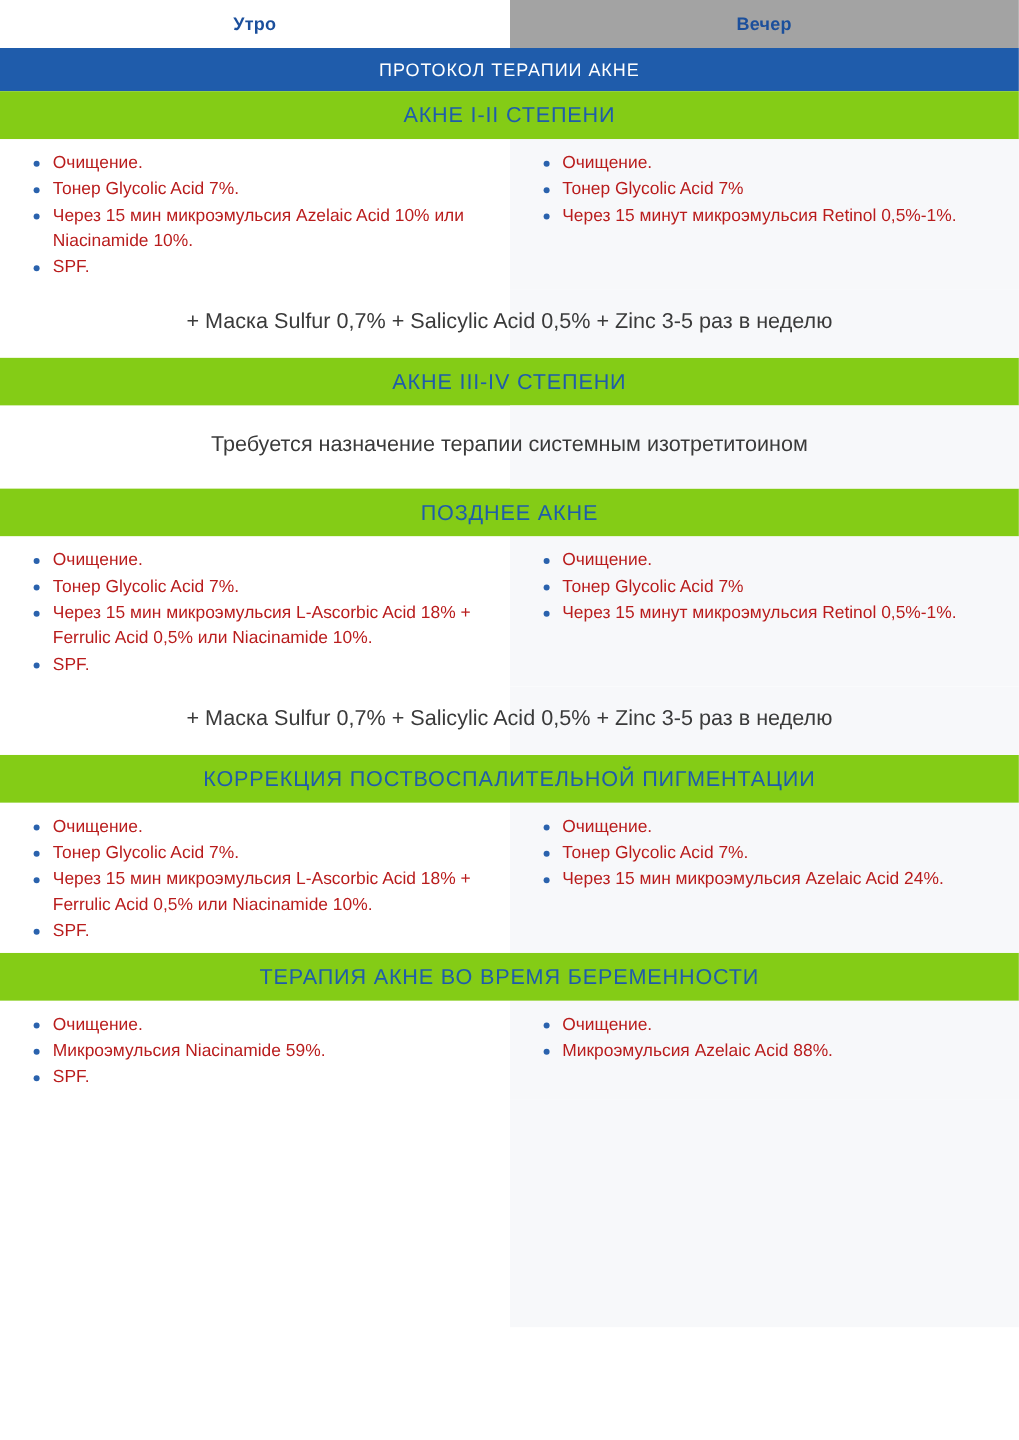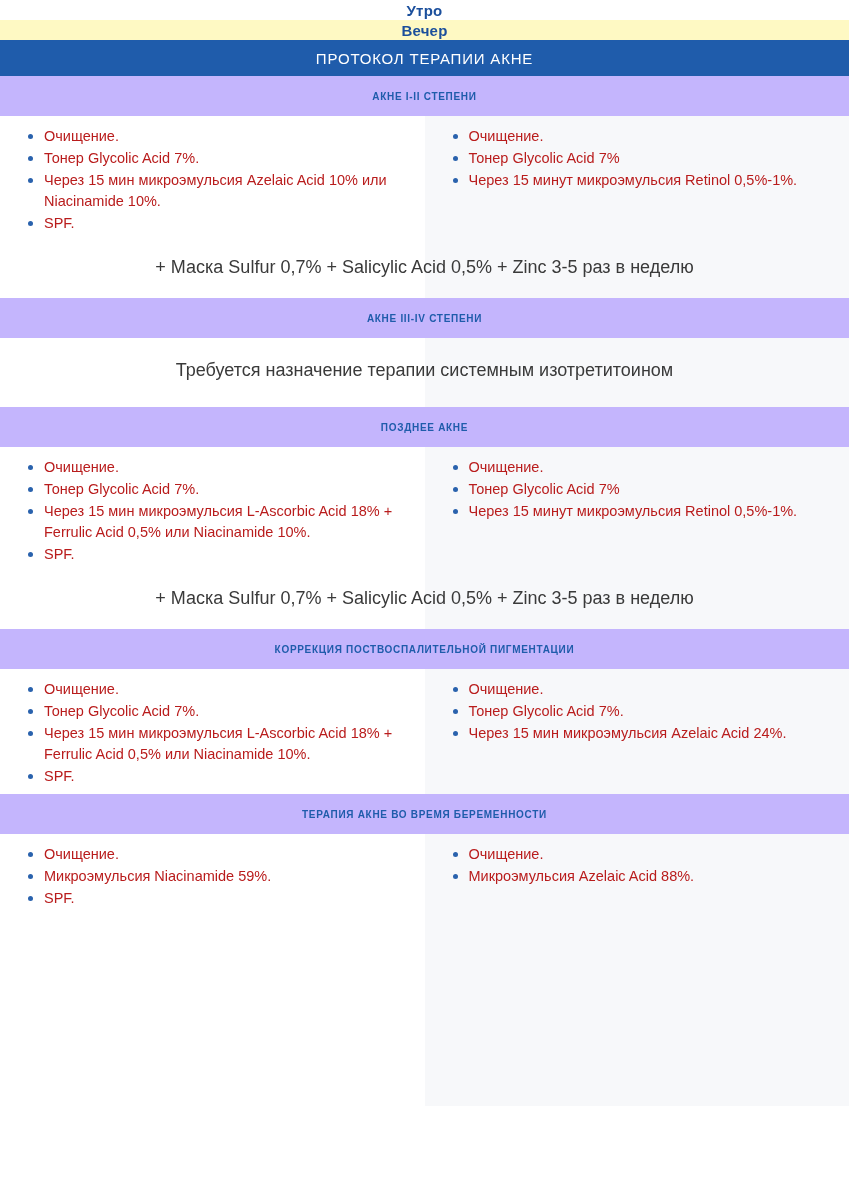--- a/index.html
+++ b/index.html
@@ -18,59 +18,58 @@
   .sheet {
     width: 849px;
     height: 1200px;
     position: relative;
     background: #ffffff;
   }
   
   .col-head {
     display: flex;
     height: 40px;
-    flex-direction: column;
   }
   .col-head .cell {
     flex: 0 0 50%;
     display: flex;
     align-items: center;
     justify-content: center;
     font-size: 15px;
     font-weight: bold;
     color: #1b4f9c;
     letter-spacing: 0.2px;
   }
   .col-head .cell.left { background: #ffffff; }
-  .col-head .cell.right { background: #fef9c3; }
+  .col-head .cell.right { background: #a3a3a3; }
 
   
   .banner {
     height: 36px;
     background: #1f5cab;
     color: #ffffff;
     display: flex;
     align-items: center;
     justify-content: center;
     font-size: 15px;
     font-weight: normal;
     letter-spacing: 0.8px;
     text-transform: uppercase;
   }
 
   
   .section-title {
     height: 40px;
-    background: #c4b5fd;
+    background: #84cc16;
     color: #1f5cab;
     display: flex;
     align-items: center;
     justify-content: center;
-    font-size: 10px;
-    font-weight: bold;
+    font-size: 18px;
+    font-weight: normal;
     letter-spacing: 0.7px;
     text-transform: uppercase;
     text-align: center;
   }
 
   
   .two-col {
     display: flex;
     align-items: stretch;
   }

